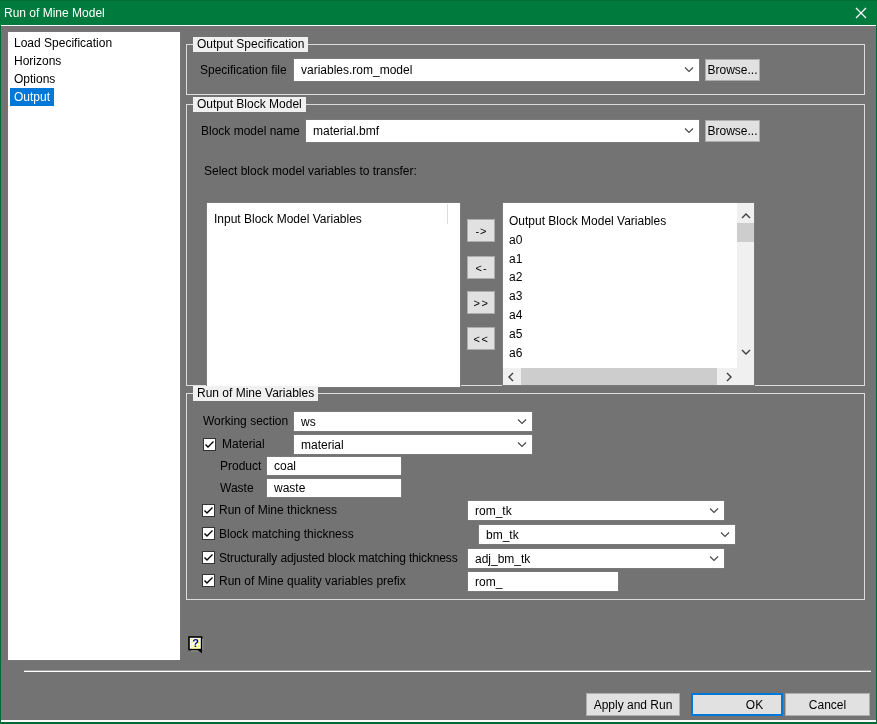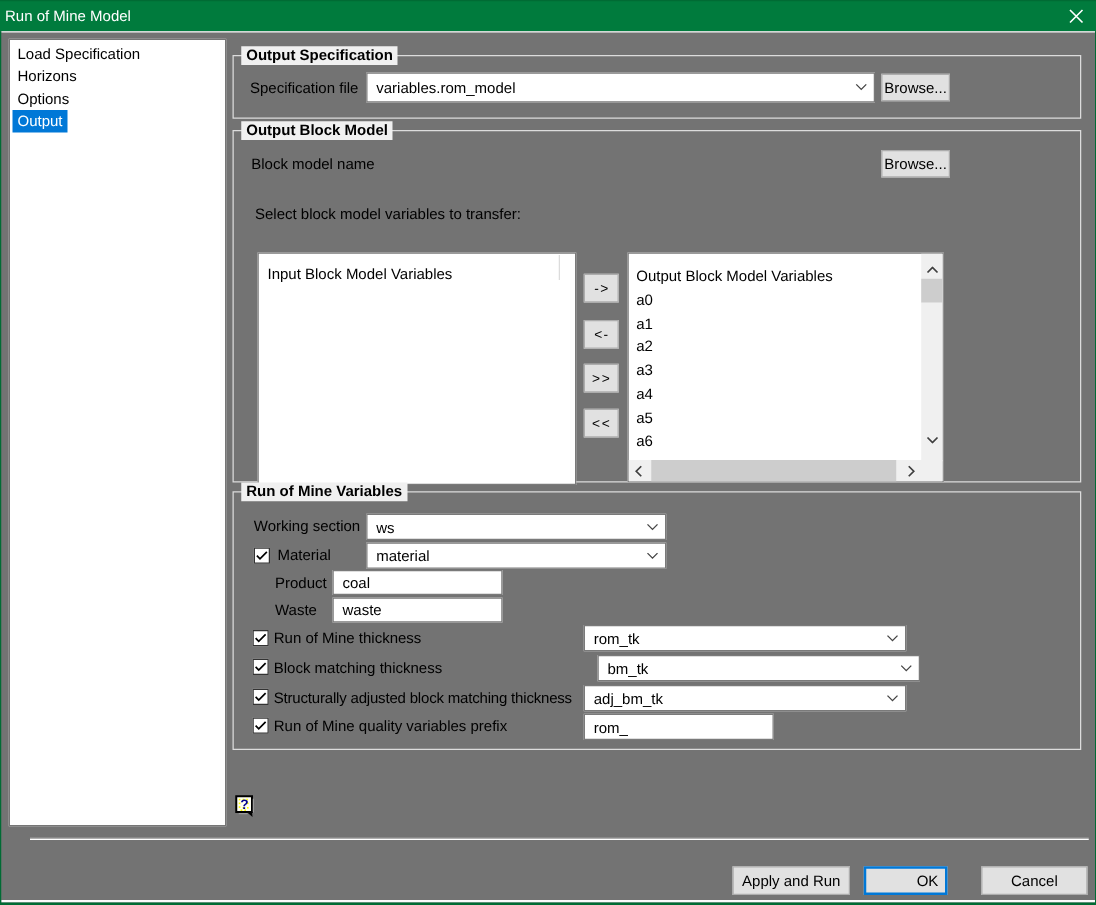--- a/index.html
+++ b/index.html
@@ -13,21 +13,21 @@
   #brdR{left:876px;top:25px;width:1px;height:699px;background:#006b34;}
   #brdB{left:0;top:722px;width:877px;height:2px;background:#006b34;}
 
   
   #nav{left:7px;top:31px;width:174px;height:630px;background:#fff;border:1px solid #767676;box-sizing:border-box;}
   .navitem{height:18px;line-height:18px;padding-left:6px;white-space:nowrap;}
   #nav .sel{display:inline-block;vertical-align:top;margin-left:-4px;padding:0 4px;background:#0078d7;color:#fff;height:18px;line-height:18px;}
 
   
   .group{border:1px solid #dcdcdc;box-sizing:border-box;}
-  .glabel{position:absolute;top:-8px;left:6px;background:#f0f0f0;padding:0 4px;height:15px;line-height:15px;white-space:nowrap;font-weight:bold;}
+  .glabel{position:absolute;top:-8px;left:6px;background:#f0f0f0;padding:0 4px;height:15px;line-height:15px;white-space:nowrap;}
 
   .combo{background:#fff;border:1px solid #7a7a7a;box-sizing:border-box;}
   .combo .txt{position:absolute;left:7px;top:0;bottom:0;display:flex;align-items:center;white-space:nowrap;}
   .combo svg{position:absolute;right:5px;top:50%;margin-top:-3px;}
   .tbox{background:#fff;border:1px solid #7a7a7a;box-sizing:border-box;}
   .tbox .txt{position:absolute;left:7px;top:0;bottom:0;display:flex;align-items:center;white-space:nowrap;}
   .btn{background:#e1e1e1;border:1px solid #adadad;box-sizing:border-box;display:flex;align-items:center;justify-content:center;white-space:nowrap;}
   .lbl{white-space:nowrap;height:15px;line-height:15px;}
   .cb{width:13px;height:13px;background:#fff;border:1px solid #333;box-sizing:border-box;}
 
@@ -66,20 +66,26 @@
     <svg width="10" height="6" viewBox="0 0 10 6">
         <path d="M1 0.5 L5 4.5 L9 0.5" stroke="#464646" stroke-width="1.1" fill="none"></path>
       </svg>
   </div>
   <div class="abs btn" style="left:705px;top:59px;width:55px;height:22px;">Browse...</div>
 
   <div class="abs group" style="left:186px;top:104px;width:679px;height:282px;">
     <span class="glabel">Output Block Model</span>
   </div>
   <div class="abs lbl" style="left:201px;top:124px;">Block model name</div>
+  <div class="abs combo" style="left:305px;top:119px;width:395px;height:24px;">
+    <span class="txt">material.bmf</span>
+    <svg width="10" height="6" viewBox="0 0 10 6">
+        <path d="M1 0.5 L5 4.5 L9 0.5" stroke="#464646" stroke-width="1.1" fill="none"></path>
+      </svg>
+  </div>
   <div class="abs btn" style="left:705px;top:120px;width:55px;height:22px;">Browse...</div>
 
   <div class="abs lbl" style="left:204px;top:164px;">Select block model variables to transfer:</div>
 
   <div class="abs lbox" style="left:206px;top:186px;width:255px;height:186px;">
     <div style="position:absolute;left:7px;top:9px;line-height:15px;">Input Block Model Variables</div>
     <div style="position:absolute;left:240px;top:1px;width:1px;height:20px;background:#dcdcdc;"></div>
   </div>
 
   <div class="abs btn" style="left:467px;top:219px;width:28px;height:23px;font-size:11px;letter-spacing:1px;padding-left:1px;">-&gt;</div>
@@ -203,15 +209,15 @@
     <text x="7.6" y="11" font-size="11" font-weight="bold" fill="#000090" text-anchor="middle" font-family="Liberation Sans, sans-serif">?</text>
     <path d="M9 13.2 L14 17.5 L13.6 13.2 Z" fill="#000"></path>
     <rect x="14.2" y="3" width="1" height="11" fill="#9a9a9a"></rect>
     <rect x="3" y="14.4" width="7" height="1" fill="#9a9a9a"></rect>
   </svg>
 
   <div class="abs" style="left:24px;top:670px;width:847px;height:1px;background:#a0a0a0;"></div>
   <div class="abs" style="left:24px;top:671px;width:847px;height:1px;background:#ffffff;"></div>
 
   <div class="abs btn" style="left:586px;top:693px;width:94px;height:23px;">Apply and Run</div>
-  <div class="abs btn" style="left:691px;top:693px;width:67px;height:23px;border:2px solid #0078d7;padding-left:35px;">OK</div>
+  <div class="abs btn" style="left:691px;top:693px;width:92px;height:23px;border:2px solid #0078d7;padding-left:35px;">OK</div>
   <div class="abs btn" style="left:785px;top:693px;width:85px;height:23px;">Cancel</div>
 </div>
 
 </body></html>

